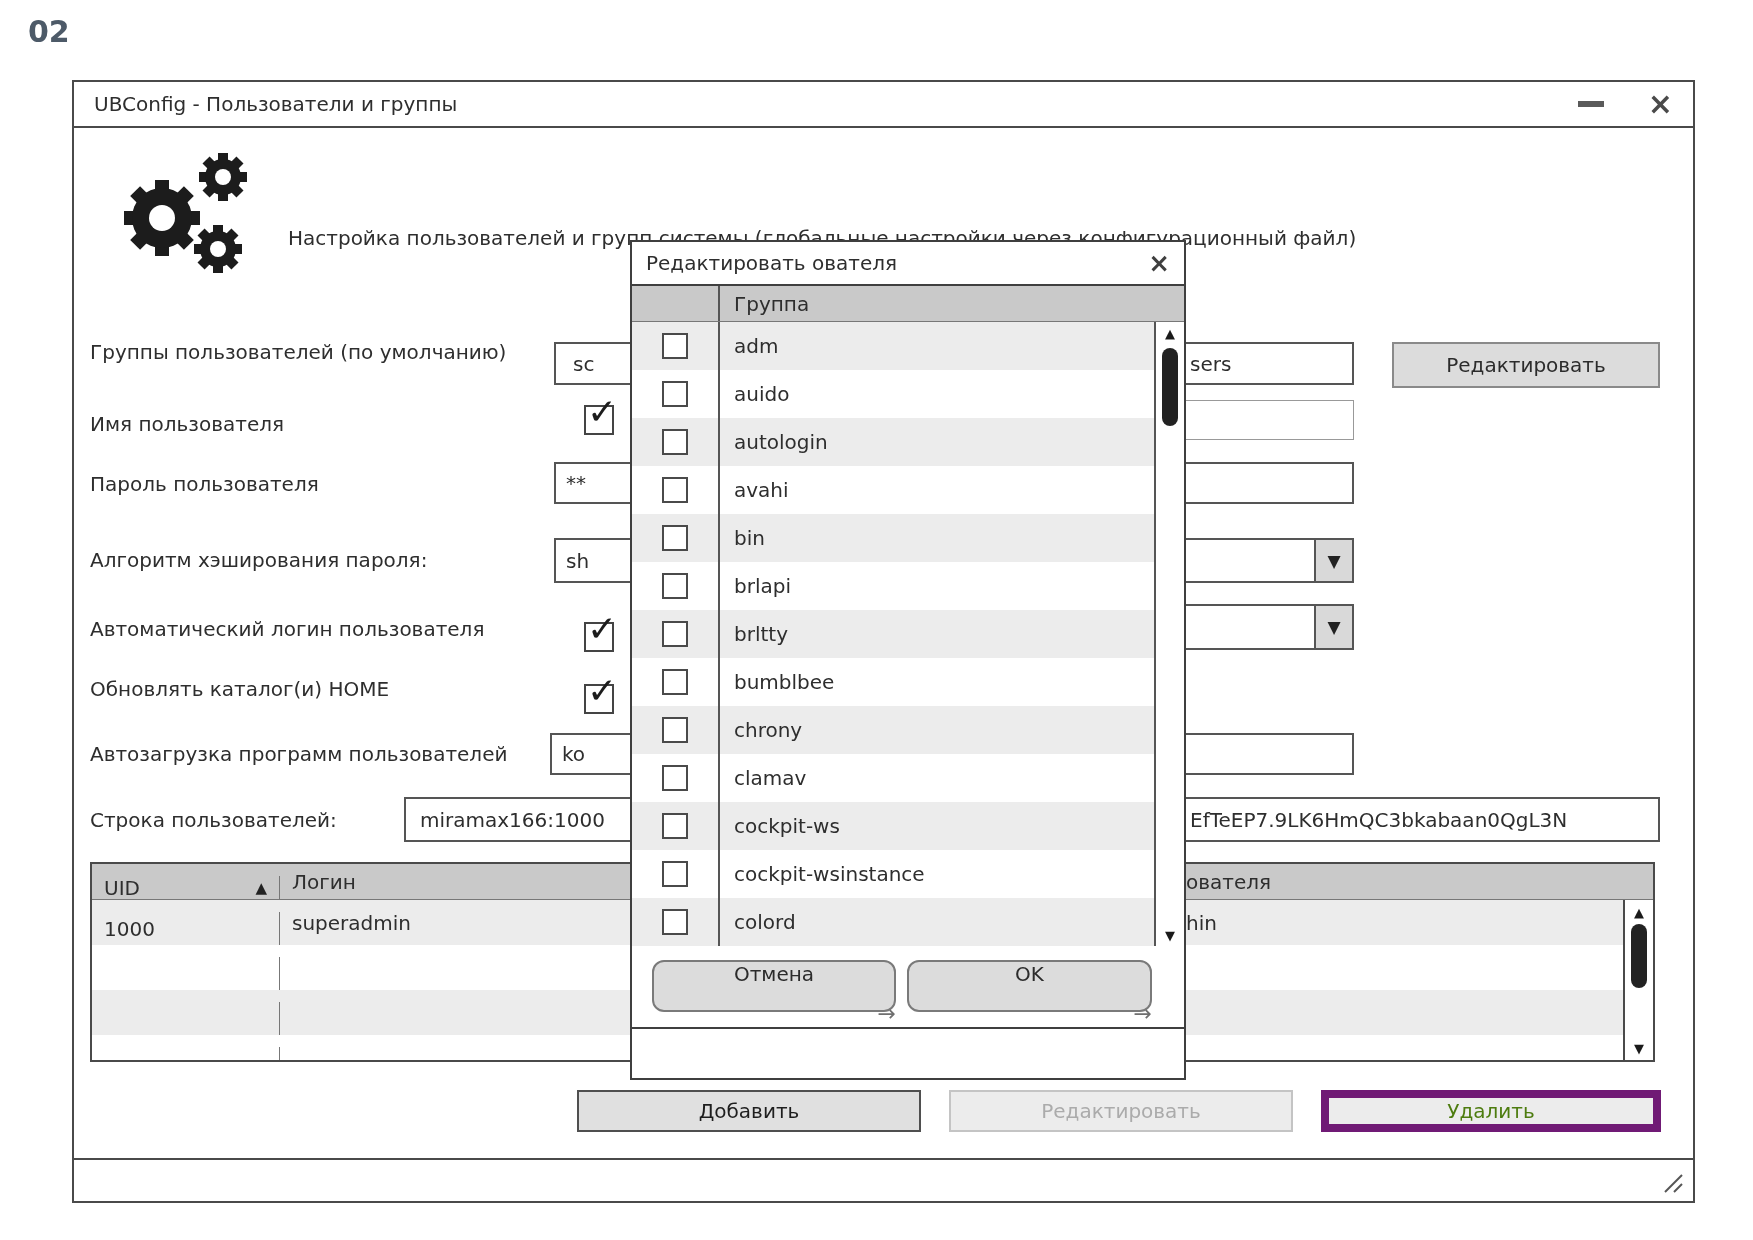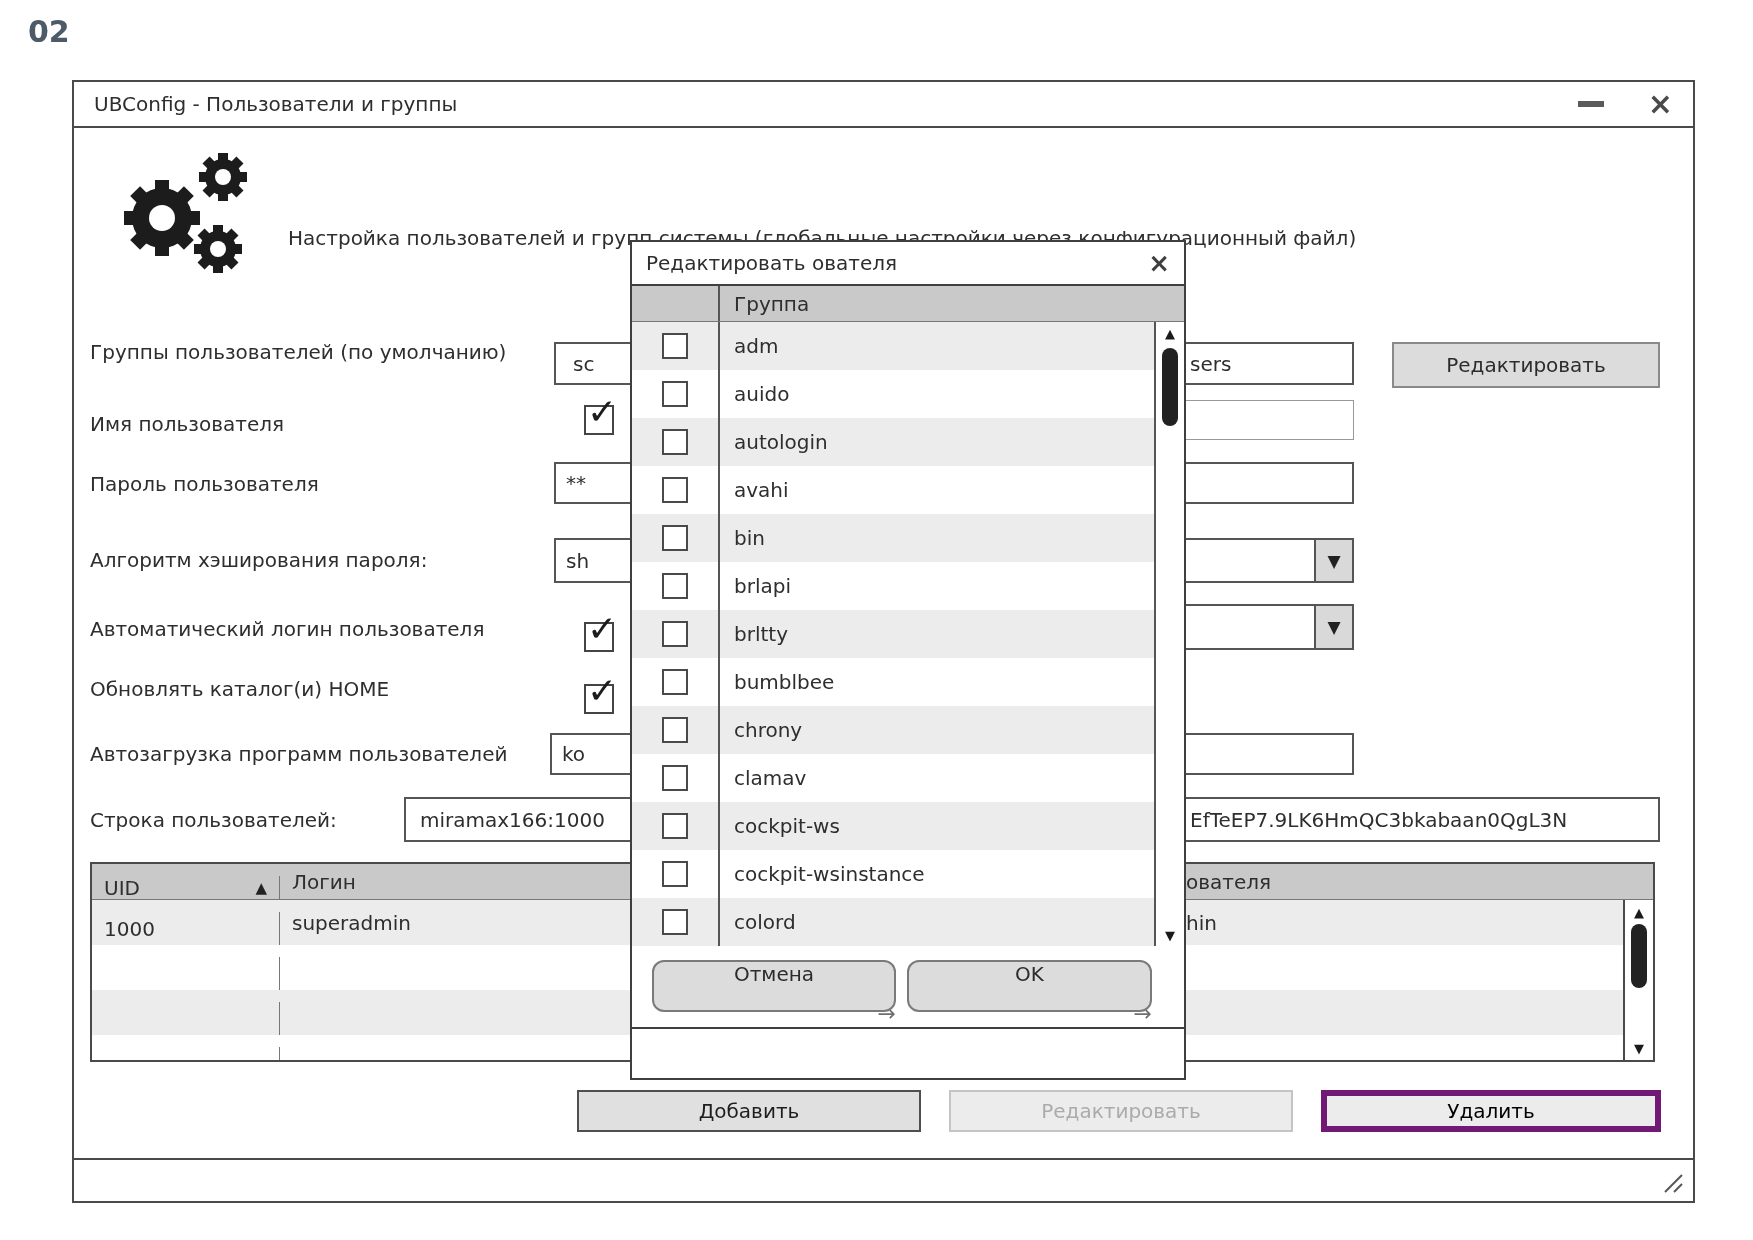--- a/index.html
+++ b/index.html
@@ -53,21 +53,21 @@
   .vscroll { position:absolute; right:0; top:36px; bottom:0; width:30px; background:#fff;
              border-left:2px solid #4a4a4a; display:flex; flex-direction:column; align-items:center; }
   .vscroll .sar { font-size:13px; color:#1a1a1a; height:24px; display:flex; align-items:center; }
   .vscroll .thumb { width:16px; height:64px; background:#222; border-radius:8px; }
   .vscroll .spacer { flex:1; }
 
   .big-btn { position:absolute; top:1008px; height:42px; font-size:20px;
              display:flex; align-items:center; justify-content:center; }
   #add-btn { left:503px; width:344px; background:#e0e0e0; border:2px solid #4f4f4f; color:#1e1e1e; }
   #edit-btn { left:875px; width:344px; background:#ececec; border:2px solid #c4c4c4; color:#ababab; }
-  #delete-btn { left:1247px; width:340px; background:#ececec; border:6px solid #701a75; color:#000000; }
+  #delete-btn { left:1247px; width:340px; background:#ececec; border:8px solid #701a75; color:#4d7c0f; }
 
   #statusbar { position:absolute; left:0; right:0; top:1076px; bottom:0; border-top:2px solid #4a4a4a; }
   #resize-grip { position:absolute; right:8px; bottom:6px; }
 
   
   #dialog { position:absolute; left:630px; top:240px; width:556px; height:840px;
             background:#fff; border:2px solid #3f3f3f; z-index:10; }
   #dlg-titlebar { height:44px; border-bottom:2px solid #3f3f3f; display:flex; align-items:center;
                   padding:0 14px; font-size:20px; }
   #dlg-close { margin-left:auto; font-size:26px; font-weight:bold; color:#3f3f3f; }

